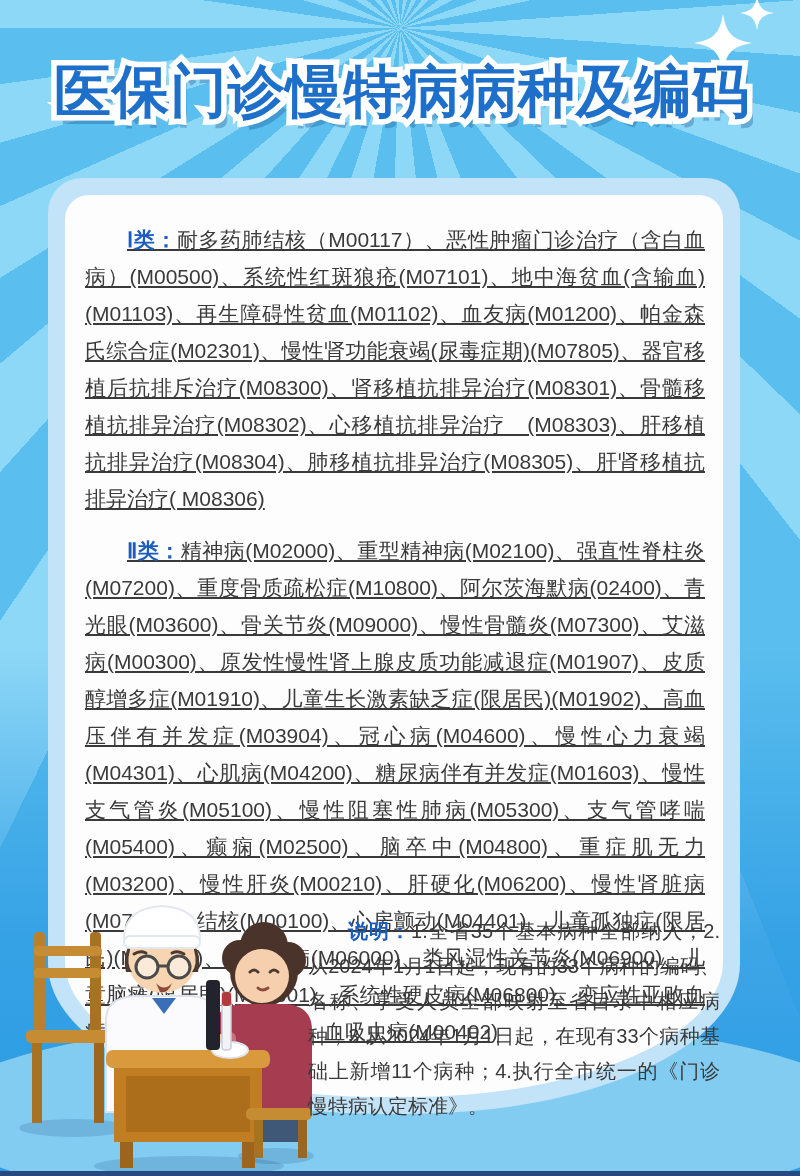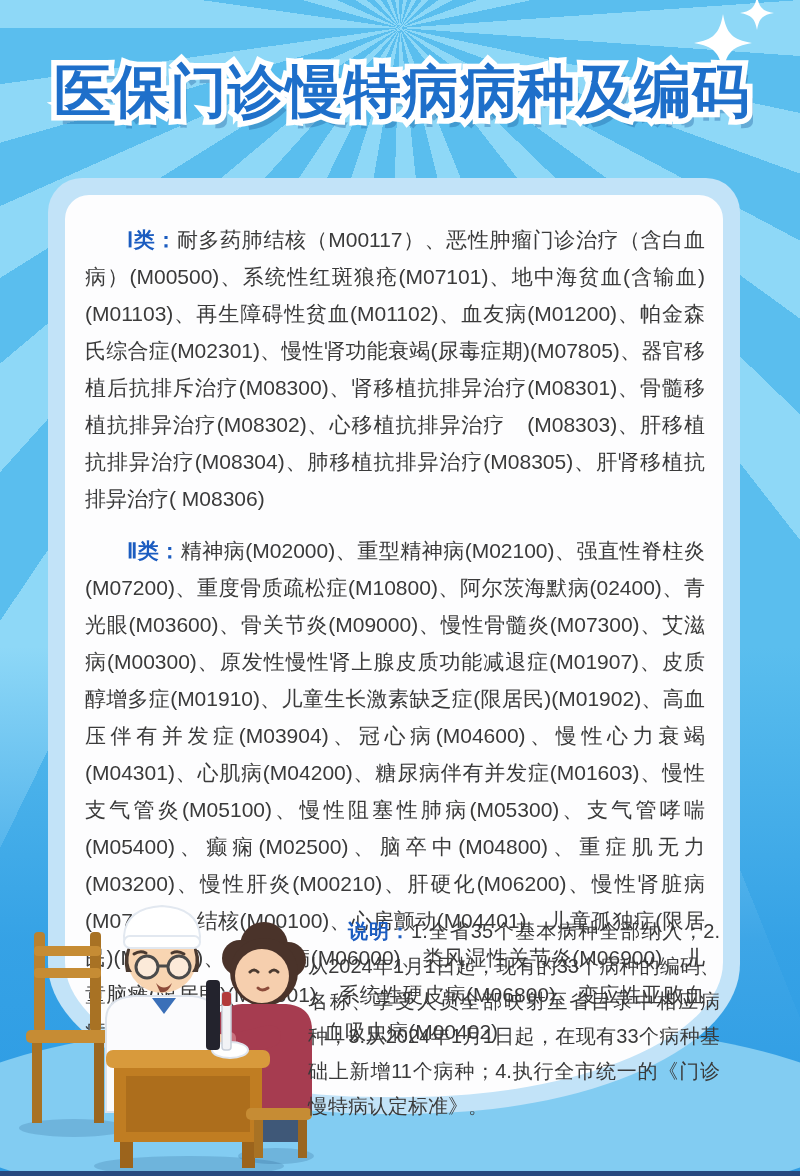--- a/index.html
+++ b/index.html
@@ -31,21 +31,21 @@
   .sparkle svg{display:block;}
 
   
   .card{position:absolute;left:48px;top:178px;width:692px;height:936px;
     background:#c2e3f8;z-index:2;box-sizing:border-box;padding:17px;
     border-radius:34px 34px 48% 48% / 34px 34px 150px 150px;}
   .card-inner{width:100%;height:100%;background:#fdfdfe;box-sizing:border-box;
     padding:26px 18px 0 20px;
     border-radius:24px 24px 48% 48% / 24px 24px 135px 135px;}
   .section{font-size:21px;line-height:37px;color:#3a3a3a;margin:0 0 15px;
-    text-align:justify;text-indent:2em;}
+    text-align:justify;text-indent:2em;text-decoration:underline;}
   .cat{color:#1b5cc0;font-weight:bold;}
 
   .note{position:absolute;left:308px;top:914px;width:412px;z-index:6;
     font-size:20px;line-height:35px;color:#3a3a3a;text-align:justify;text-indent:2em;}
 
   .illustration{position:absolute;left:14px;top:880px;width:300px;height:296px;z-index:5;}
 </style>
 </head>
 <body>
 

